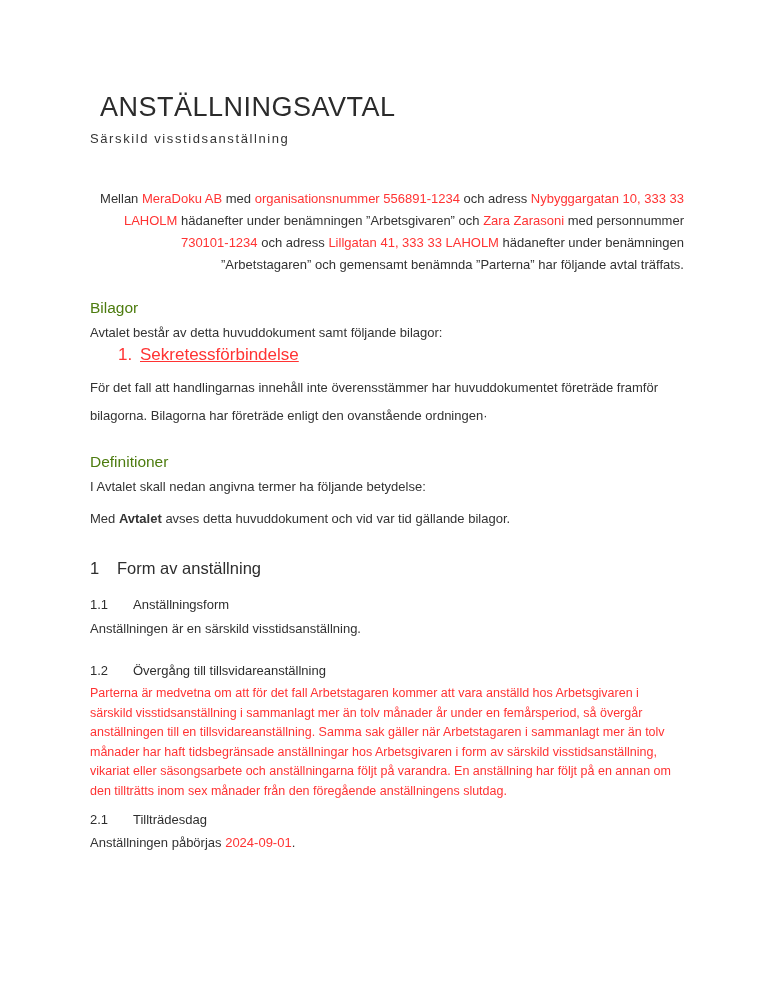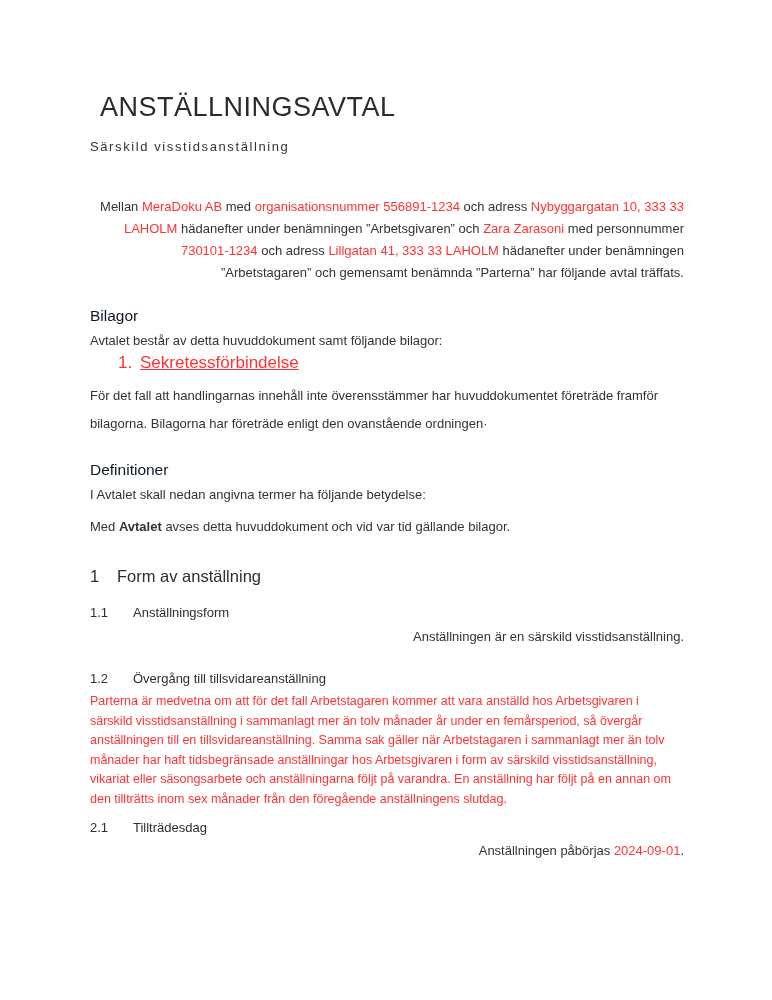--- a/index.html
+++ b/index.html
@@ -23,42 +23,42 @@
 
   h1.doc-title {
     margin: 92px 0 0 10px;
     font-size: 27px;
     line-height: 30px;
     font-weight: 400;
     letter-spacing: 0.5px;
     color: #2b2b2b;
   }
   .doc-subtitle {
-    margin-top: 16px;
+    margin-top: 8px;
     font-size: 13px;
     line-height: 18px;
     letter-spacing: 1.6px;
     color: #333333;
   }
 
   p { margin: 0; }
 
   .intro {
     margin-top: 40px;
     font-size: 13px;
     line-height: 22px;
     text-align: right;
   }
 
   h2.sec-heading {
     margin: 22px 0 0 0;
     font-size: 15.5px;
     line-height: 20px;
     font-weight: 400;
-    color: #0f172a;
+    color: #4d7c0f;
   }
   h2.sec-heading.first { margin-top: 22px; }
 
   .lead {
     margin-top: 6px;
     font-size: 13px;
     line-height: 18px;
   }
 
   .attachment-list {
@@ -98,21 +98,20 @@
     line-height: 18px;
     font-weight: 400;
     color: #2e2e2e;
   }
   h4.sub-heading .h-num { display: inline-block; width: 43px; }
 
   .body-text {
     margin-top: 6px;
     font-size: 13px;
     line-height: 18px;
-    text-align: right;
   }
 
   h4.sub-heading.red-h { margin-top: 24px; }
 
   .clause-red {
     margin-top: 4px;
     font-size: 12.5px;
     line-height: 19.5px;
   }
 

